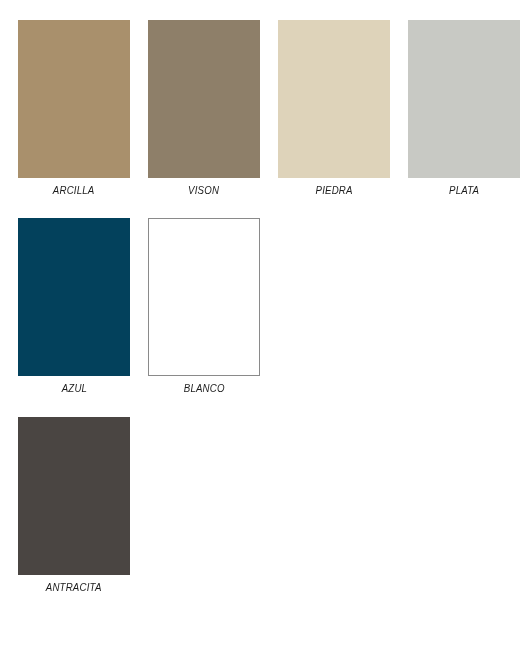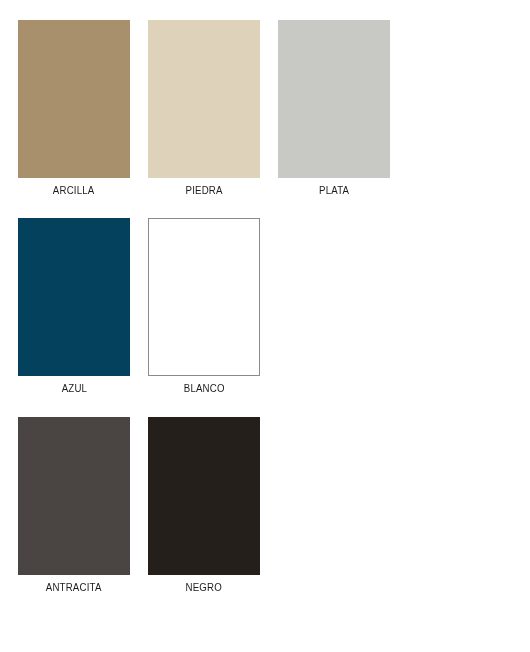--- a/index.html
+++ b/index.html
@@ -36,20 +36,21 @@
   #row-2 { padding-top: 20px; }
   #row-3 { padding-top: 21px; padding-left: 18px; }
 
   .swatch-cell {
     width: 112px;
     margin-right: 18px;
     display: flex;
     flex-direction: column;
     align-items: center;
     box-sizing: border-box;
+    font-style: italic;
   }
   .swatch-cell:last-child { margin-right: 12px; }
 
   .swatch-chip {
     width: 112px;
     height: 158px;
     box-sizing: border-box;
     display: block;
   }
 
@@ -75,20 +76,24 @@
 
 <div id="palette-board">
 
   <div class="swatch-row" id="row-1">
 
     <div class="swatch-cell">
       <div class="swatch-chip" style="background-color: rgb(169, 144, 108);"></div>
       <div class="swatch-label" style="color: rgb(27, 27, 27);">ARCILLA</div>
     </div>
 
+    <div class="swatch-cell">
+      <div class="swatch-chip" style="background-color: rgb(142, 127, 105);"></div>
+      <div class="swatch-label" style="color: rgb(27, 27, 27);">VISON</div>
+    </div>
 
     <div class="swatch-cell">
       <div class="swatch-chip" style="background-color: rgb(222, 211, 186);"></div>
       <div class="swatch-label" style="color: rgb(27, 27, 27);">PIEDRA</div>
     </div>
 
     <div class="swatch-cell">
       <div class="swatch-chip" style="background-color: rgb(200, 201, 196);"></div>
       <div class="swatch-label" style="color: rgb(27, 27, 27);">PLATA</div>
     </div>
@@ -111,20 +116,16 @@
 
   </div>
 
   <div class="swatch-row" id="row-3">
 
     <div class="swatch-cell">
       <div class="swatch-chip" style="background-color: rgb(74, 69, 66);"></div>
       <div class="swatch-label" style="color: rgb(27, 27, 27);">ANTRACITA</div>
     </div>
 
-    <div class="swatch-cell">
-      <div class="swatch-chip" style="background-color: rgb(36, 31, 27);"></div>
-      <div class="swatch-label" style="color: rgb(27, 27, 27);">NEGRO</div>
-    </div>
 
   </div>
 
 </div>
 
 </body></html>

